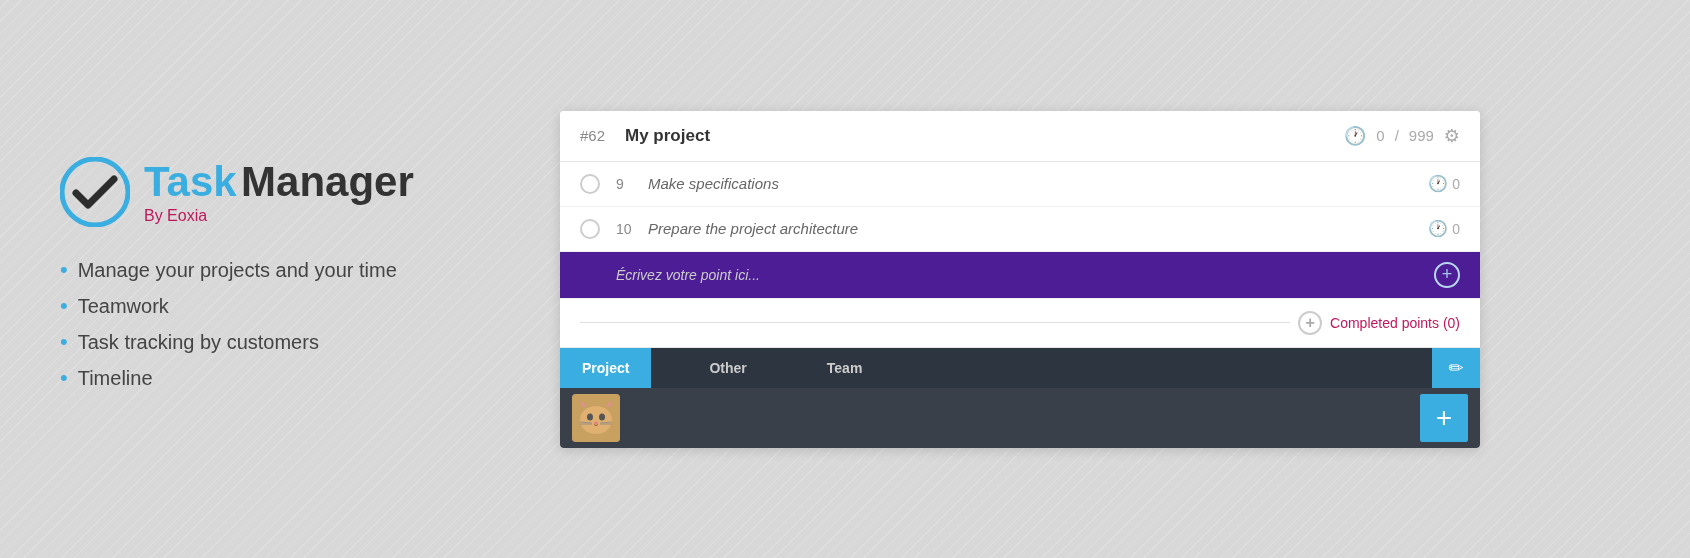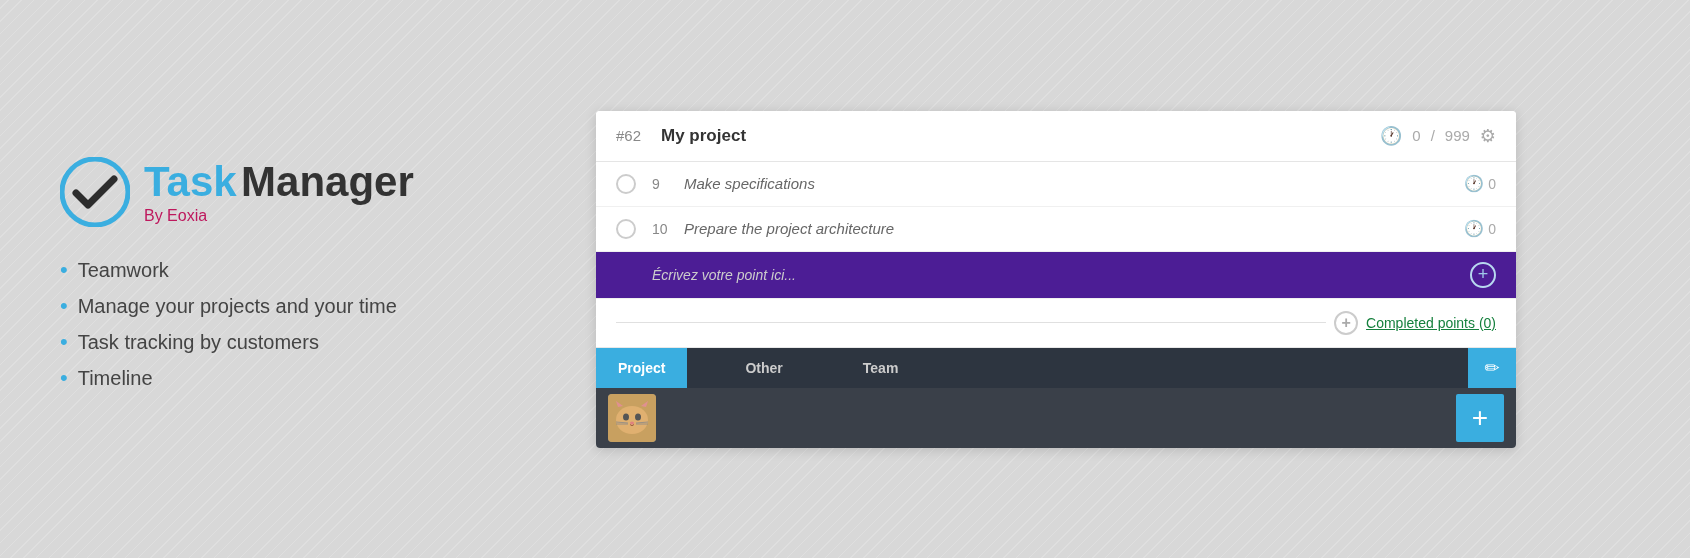--- a/index.html
+++ b/index.html
@@ -90,21 +90,20 @@
       justify-content: flex-start;
       padding-right: 20px;
     }
 
     .task-card {
       background: #fff;
       border-radius: 4px;
       box-shadow: 0 2px 12px rgba(0,0,0,0.15);
       width: 920px;
       overflow: hidden;
-      margin-left: 36px;
     }
 
     
     .card-header {
       display: flex;
       align-items: center;
       padding: 14px 20px;
       border-bottom: 1px solid #e5e5e5;
       background: #fff;
     }
@@ -246,22 +245,21 @@
       display: flex;
       align-items: center;
       justify-content: center;
       color: #aaa;
       font-size: 16px;
       font-weight: bold;
     }
 
     .completed-text {
       font-size: 14px;
-      color: #15803d;
-      text-decoration: underline;
+      color: #be185d;
     }
 
     
     .tab-bar {
       display: flex;
       align-items: stretch;
       background: #2d3540;
       gap: 36px;
     }
 
@@ -340,22 +338,22 @@
     <div class="logo-text">
       <div>
         <span class="task">Task</span>
         <span class="manager">Manager</span>
       </div>
       <div class="byeoxia">By Eoxia</div>
     </div>
   </div>
 
   <ul class="features-list">
+    <li>Manage your projects and your time</li>
     <li>Teamwork</li>
-    <li>Manage your projects and your time</li>
     <li>Task tracking by customers</li>
     <li>Timeline</li>
   </ul>
 </div>
 
 <div class="right-panel">
   <div class="task-card">
 
     <div class="card-header">
       <span class="card-id">#62</span>

